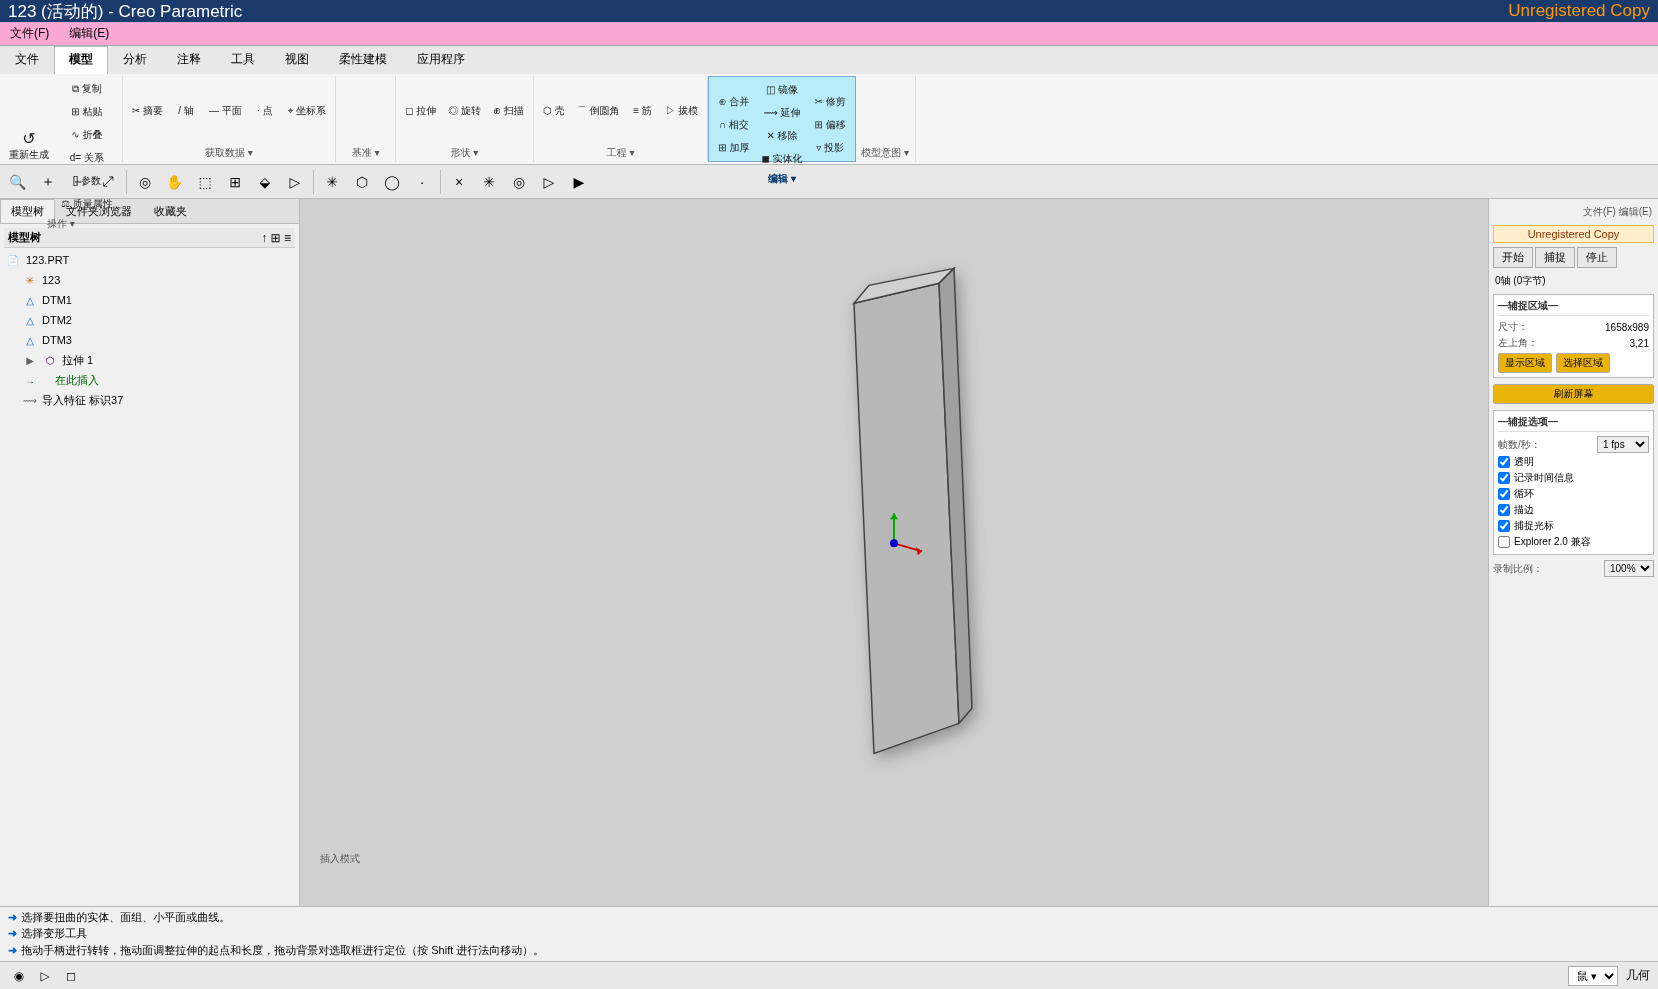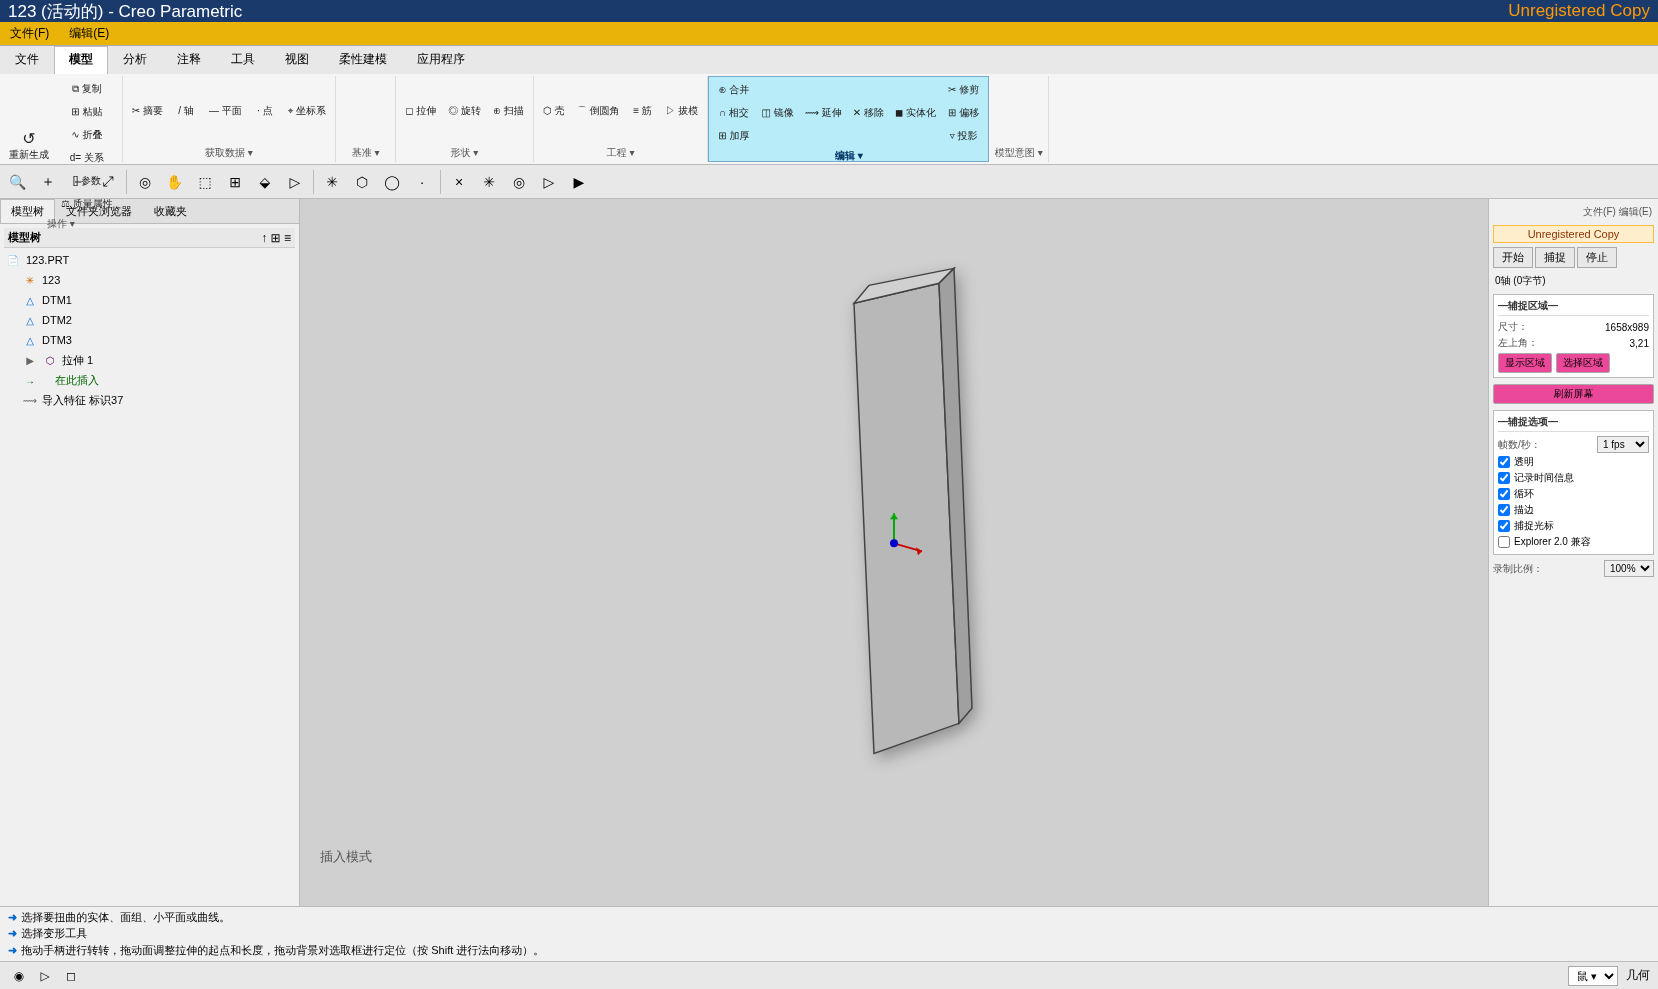--- a/index.html
+++ b/index.html
@@ -2,21 +2,21 @@
 <html><head>
   <meta charset="utf-8">
   <style>
     * { box-sizing: border-box; margin: 0; padding: 0; }
     body { font-family: 'SimSun', 'Microsoft YaHei', sans-serif; font-size: 12px; background: #c0c0c0; width: 1658px; height: 989px; overflow: hidden; display: flex; flex-direction: column; }
 
     
     #title-bar { background: #1a3a6b; color: white; height: 22px; display: flex; align-items: center; padding: 0 8px; font-size: 17px; justify-content: space-between; }
 
     
-    #menu-bar { background: #eab308; height: 24px; display: flex; align-items: center; border-bottom: 1px solid #aaa; }
+    #menu-bar { background: #f9a8d4; height: 24px; display: flex; align-items: center; border-bottom: 1px solid #aaa; }
     .menu-item { padding: 2px 10px; cursor: pointer; font-size: 12px; color: #000; }
 
     
     #ribbon { background: #f5f5f5; border-bottom: 1px solid #bbb; display: flex; flex-direction: column; }
     .ribbon-tabs { display: flex; background: #e8e8e8; height: 28px; }
     .ribbon-tab { padding: 4px 14px; font-size: 12px; cursor: pointer; border: 1px solid transparent; border-bottom: none; }
     .ribbon-tab.active { background: #fff; border-color: #bbb; color: #000; font-weight: bold; }
 
     .ribbon-content { display: flex; align-items: stretch; height: 90px; background: #f5f5f5; padding: 2px 0; }
     .ribbon-group { display: flex; flex-direction: column; align-items: center; border-right: 1px solid #ddd; padding: 2px 4px; min-width: 60px; position: relative; }
@@ -44,35 +44,35 @@
 
     #model-tree { flex: 1; overflow-y: auto; padding: 4px; }
     .tree-header { display: flex; align-items: center; justify-content: space-between; padding: 2px 4px; background: #e8e8e8; border-bottom: 1px solid #ccc; margin-bottom: 2px; }
     .tree-title { font-weight: bold; font-size: 11px; }
     .tree-item { display: flex; align-items: center; padding: 2px 2px; cursor: pointer; font-size: 11px; }
     .tree-item .tree-icon { width: 16px; height: 16px; margin-right: 4px; display: inline-flex; align-items: center; justify-content: center; font-size: 10px; }
     .tree-item .indent { width: 16px; display: inline-block; }
 
     
     #viewport { flex: 1; background: #d0d0d0; position: relative; overflow: hidden; }
-    #viewport-label { position: absolute; bottom: 40px; left: 20px; color: #555; font-size: 13px; }
+    #viewport-label { position: absolute; bottom: 40px; left: 20px; color: #555; font-size: 10px; }
 
     
     #shape-container { position: absolute; left: 50%; top: 50%; transform: translate(-50%, -55%); }
 
     
     #right-panel { width: 170px; background: #f0f0f0; border-left: 1px solid #bbb; padding: 4px; font-size: 11px; display: flex; flex-direction: column; gap: 4px; overflow-y: auto; }
     .right-section { border: 1px solid #bbb; padding: 4px; background: #fff; }
     .right-section-title { font-weight: bold; font-size: 10px; color: #333; margin-bottom: 3px; border-bottom: 1px solid #ddd; padding-bottom: 2px; }
     .right-row { display: flex; justify-content: space-between; align-items: center; padding: 1px 0; font-size: 10px; }
     .right-row label { color: #555; }
     .right-row span { color: #000; }
     .checkbox-row { display: flex; align-items: center; gap: 4px; padding: 1px 0; font-size: 10px; }
     .checkbox-row input { width: 12px; height: 12px; }
-    .right-btn { padding: 2px 6px; font-size: 10px; background: #ec4899; border: 1px solid #aaa; cursor: pointer; border-radius: 2px; }
+    .right-btn { padding: 2px 6px; font-size: 10px; background: #eab308; border: 1px solid #aaa; cursor: pointer; border-radius: 2px; }
     .fps-select { font-size: 10px; padding: 1px; border: 1px solid #aaa; }
     .right-top-btns { display: flex; gap: 2px; }
     .top-btn { padding: 2px 8px; font-size: 11px; background: #e8e8e8; border: 1px solid #aaa; cursor: pointer; }
     .ratio-select { font-size: 10px; padding: 1px; border: 1px solid #aaa; }
 
     
     #status-bar { height: 55px; background: #f0f0f0; border-top: 1px solid #bbb; padding: 2px 8px; font-size: 11px; color: #000; display: flex; flex-direction: column; justify-content: space-around; }
     .status-line { display: flex; align-items: center; gap: 4px; }
     .status-arrow { color: #0066cc; font-weight: bold; }
     #bottom-bar { height: 28px; background: #e8e8e8; border-top: 1px solid #bbb; display: flex; align-items: center; justify-content: space-between; padding: 0 8px; }
@@ -208,21 +208,21 @@
           <div class="ribbon-btn small">
               <span>⊕ 合并</span>
             </div>
           <div class="ribbon-btn small">
               <span>∩ 相交</span>
             </div>
           <div class="ribbon-btn small">
               <span>⊞ 加厚</span>
             </div>
         </div>
-        <div style="display:flex;flex-direction:row;gap:1px;">
+        <div style="display:flex;flex-direction:column;gap:1px;">
           <div class="ribbon-btn small">
               <span>◫ 镜像</span>
             </div>
           <div class="ribbon-btn small">
               <span>⟿ 延伸</span>
             </div>
           <div class="ribbon-btn small">
               <span>✕ 移除</span>
             </div>
           <div class="ribbon-btn small">

